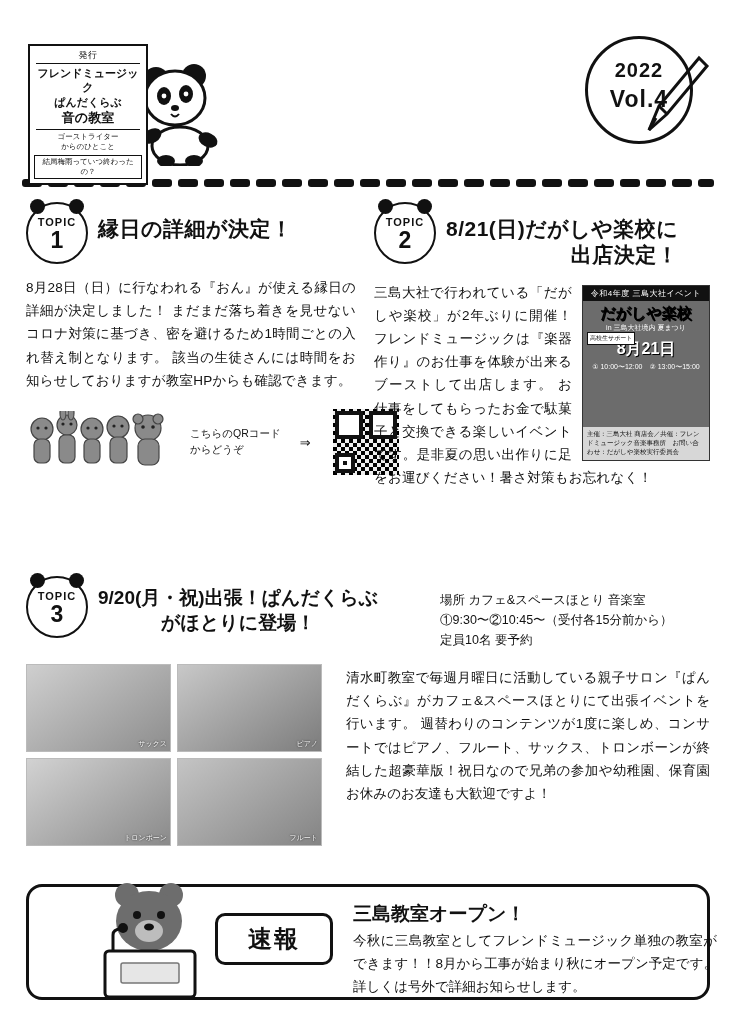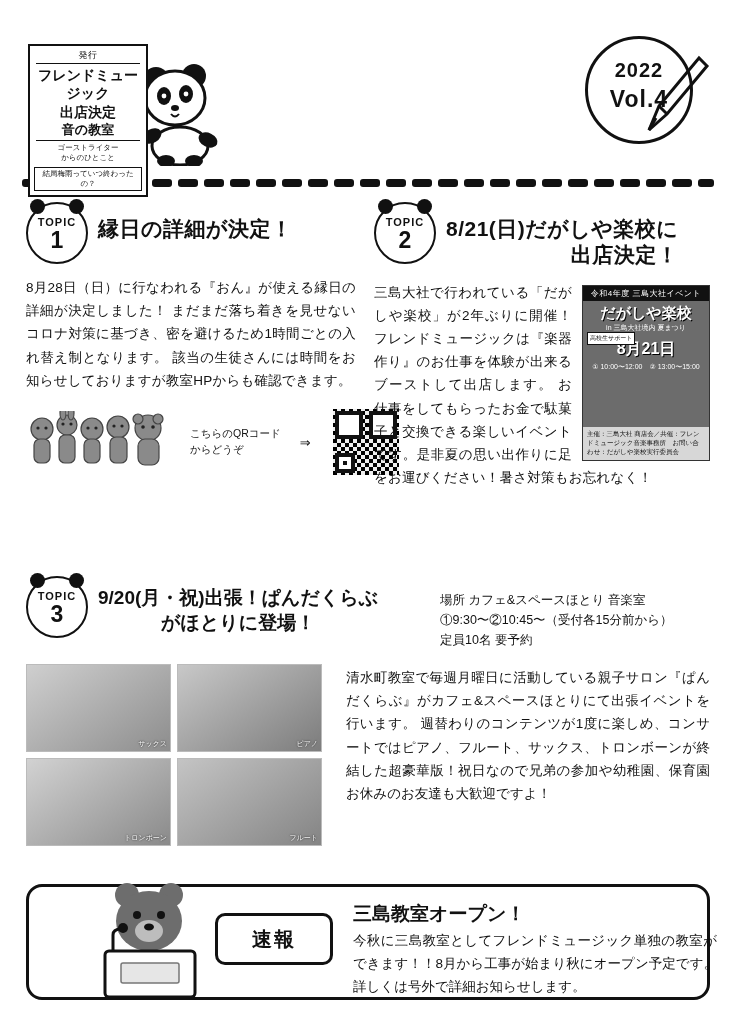--- a/index.html
+++ b/index.html
@@ -35,21 +35,21 @@
   }
   .pub-line {
     font-size:9px;
     line-height:1.35;
     letter-spacing:0.5px;
   }
   .pub-sep {
     border-top:1px solid #111;
     margin:2px 4px;
   }
-  .pub-strong { font-size:14px; font-weight:bold; line-height:1.3; }
+  .pub-strong { font-size:11px; font-weight:bold; line-height:1.3; }
   .pub-big { font-size:13px; font-weight:bold; line-height:1.35; }
   .pub-small { font-size:7.5px; line-height:1.35; }
   .pub-boxed {
     border:1px solid #111;
     font-size:7.5px;
     margin:3px 2px 0 2px;
     padding:1px 0;
   }
 
   .panda-mascot {
@@ -186,21 +186,21 @@
     border:1px solid #333;
     background:#6c6c6c;
     position:relative;
     overflow:hidden;
   }
   .poster .p-top {
     background:#111; color:#fff; font-size:8px; text-align:center;
     padding:2px 0; letter-spacing:0.5px;
   }
   .poster .p-title {
-    color:#ffffff; font-size:15px; font-weight:bold; text-align:center;
+    color:#000000; font-size:15px; font-weight:bold; text-align:center;
     margin-top:4px; text-shadow:1px 1px 0 #000;
     line-height:1.1;
   }
   .poster .p-sub {
     color:#fff; font-size:7px; text-align:center; margin-top:2px;
   }
   .poster .p-date {
     color:#fff; font-size:16px; font-weight:bold; text-align:center;
     margin-top:6px; text-shadow:1px 1px 0 #000;
   }
@@ -266,21 +266,21 @@
   }
   .sokuho {
     position:absolute; left:186px; top:26px;
     width:118px; height:52px;
     border:3px solid #111;
     border-radius:10px;
     background:#fff;
     text-align:center;
   }
   .sokuho span {
-    font-size:20px; font-weight:bold; line-height:46px; letter-spacing:2px;
+    font-size:24px; font-weight:bold; line-height:46px; letter-spacing:2px;
   }
   .bull-title {
     position:absolute; left:324px; top:14px;
     font-size:19px; font-weight:bold;
   }
   .bull-body {
     position:absolute; left:324px; top:42px; width:364px;
     font-size:13.5px; line-height:1.72; text-align:justify;
   }
 </style>
@@ -288,21 +288,21 @@
 <body>
 
 <div class="page">
 
   <div class="header">
 
     <div class="pub-box">
       <div class="pub-line">発行</div>
       <div class="pub-sep"></div>
       <div class="pub-strong">フレンドミュージック</div>
-      <div class="pub-strong">出店決定</div>
+      <div class="pub-strong">ぱんだくらぶ</div>
       <div class="pub-big">音の教室</div>
       <div class="pub-sep"></div>
       <div class="pub-small">ゴーストライター</div>
       <div class="pub-small">からのひとこと</div>
       <div class="pub-boxed">結局梅雨っていつ終わったの？</div>
     </div>
 
     <svg class="panda-mascot" viewBox="0 0 100 108">
       <ellipse cx="28" cy="22" rx="13" ry="13" fill="#111"></ellipse>
       <ellipse cx="66" cy="18" rx="12" ry="12" fill="#111"></ellipse>

